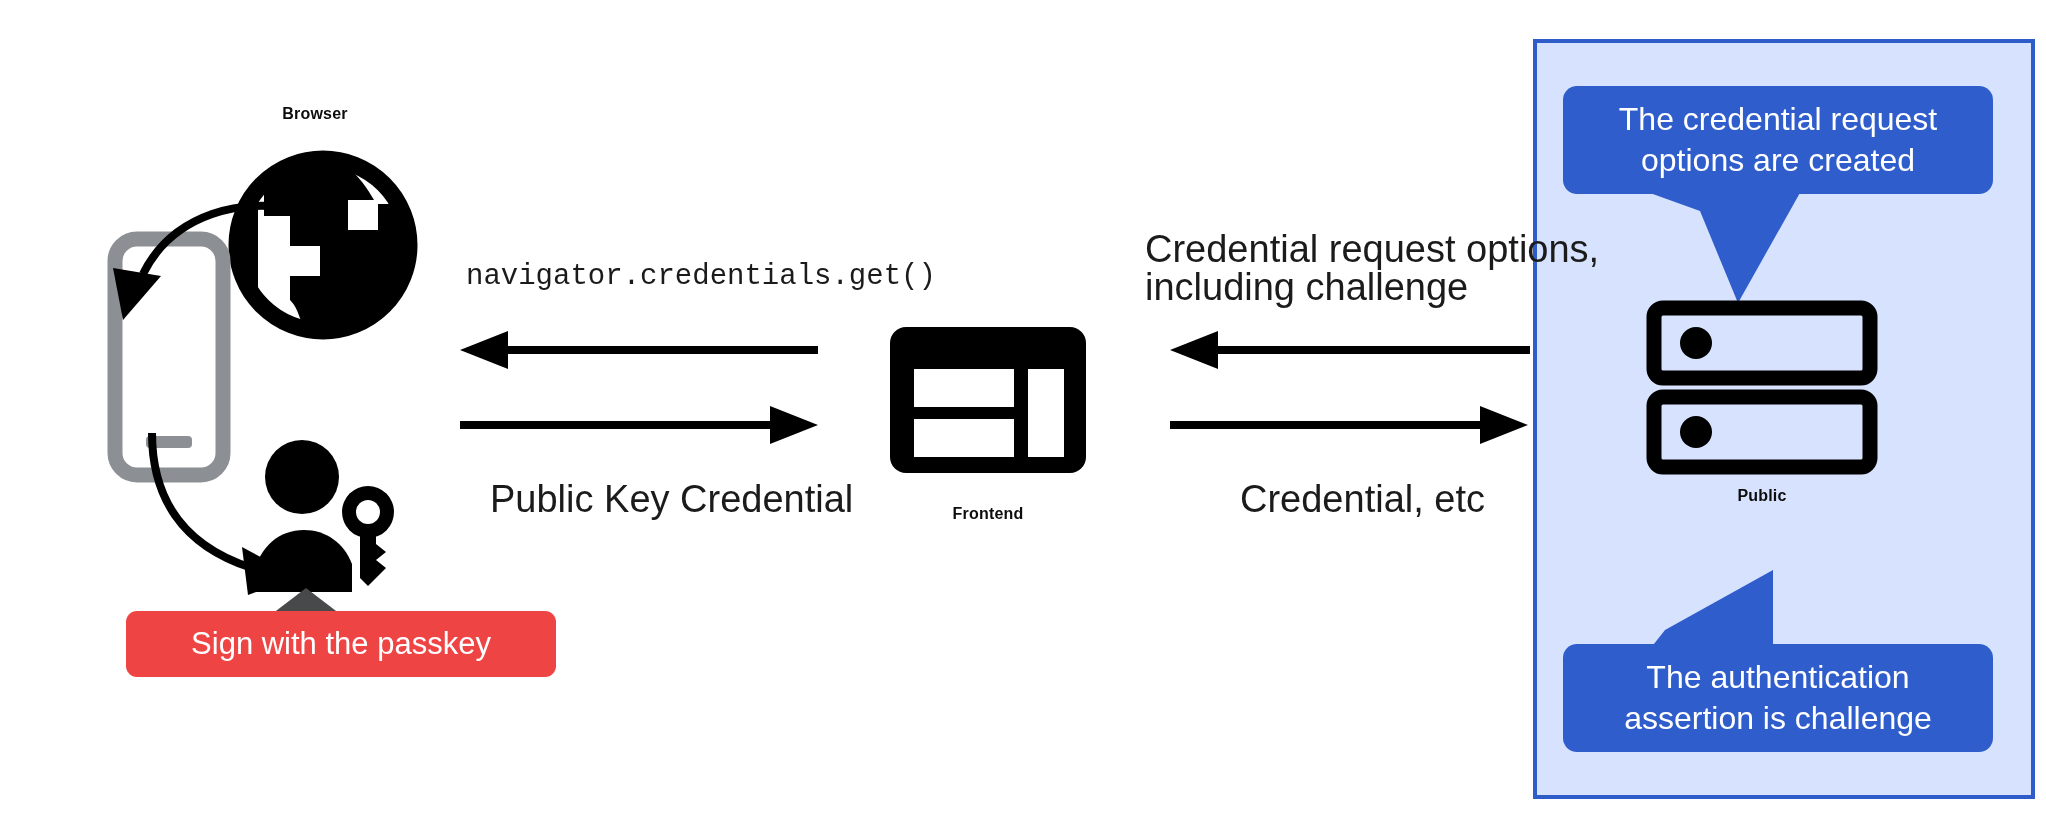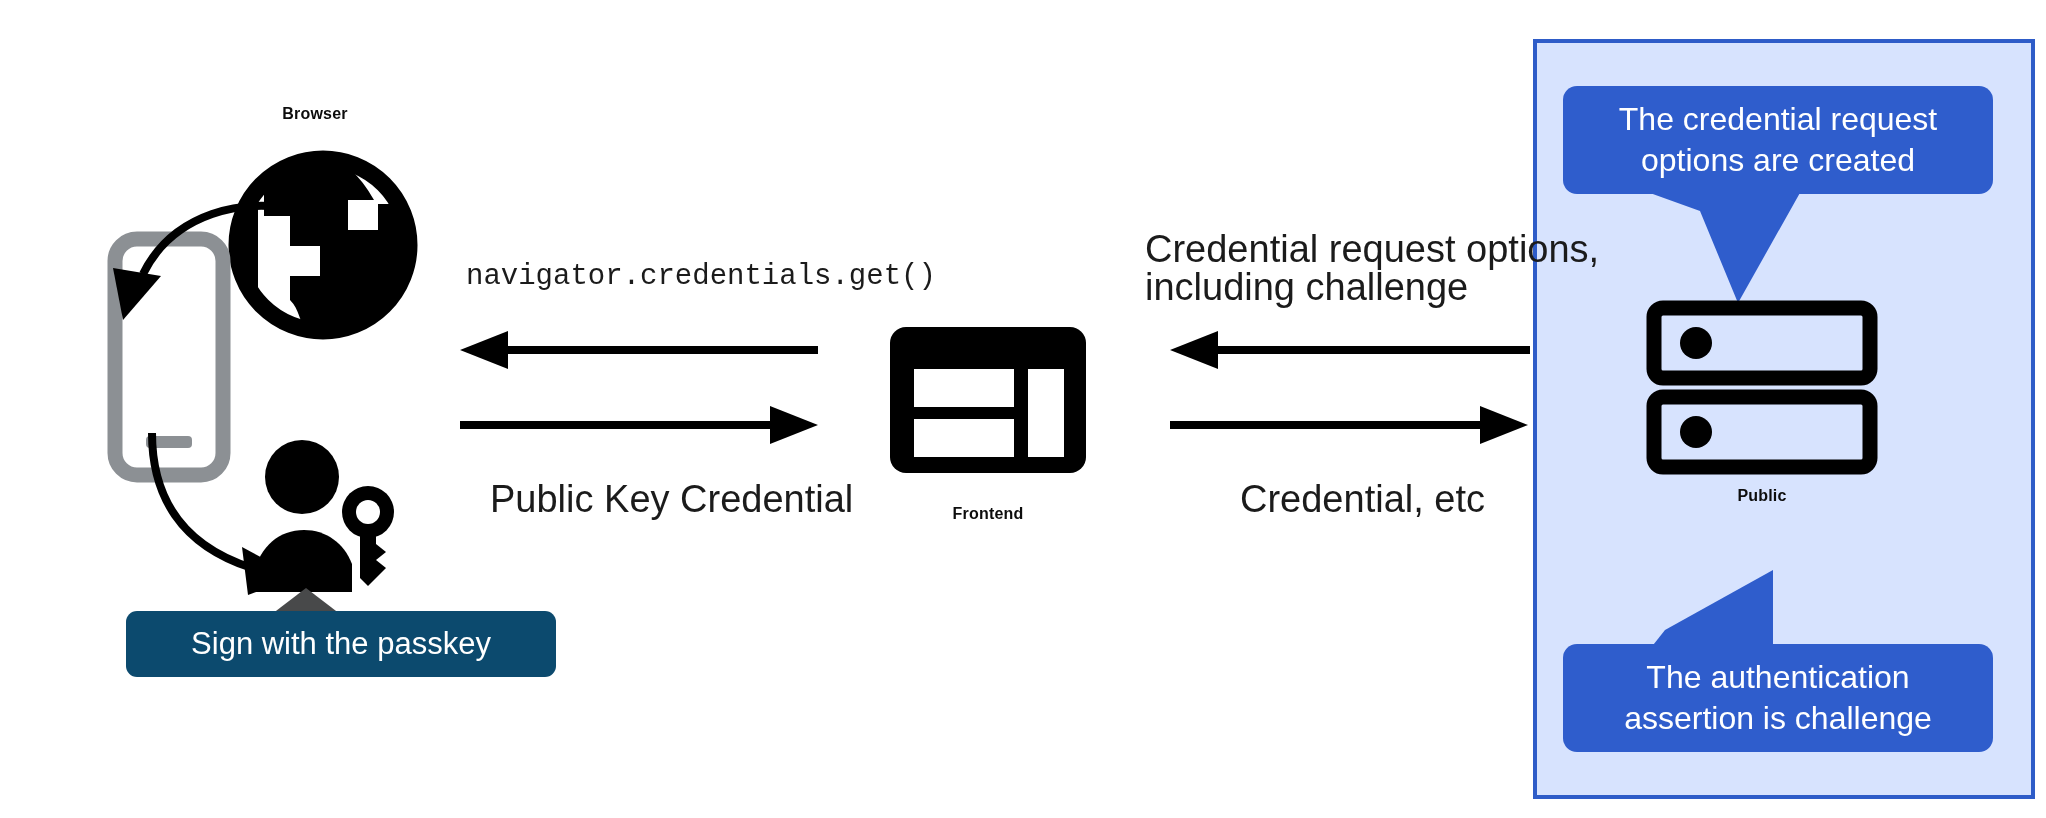--- a/index.html
+++ b/index.html
@@ -59,21 +59,21 @@
     white-space:pre-line;
     padding:14px 12px;
     box-sizing:border-box;
   }
   .callout-tail{position:absolute;}
 
   
   #passkey-tooltip{
     position:absolute;
     left:126px;top:611px;width:430px;height:66px;
-    background:#0c4a6e;
+    background:#ef4444;
     border-radius:11px;
     color:#ffffff;
     font-size:31px;
     display:flex;align-items:center;justify-content:center;
     white-space:nowrap;
   }
   #passkey-tooltip-tail{
     position:absolute;left:272px;top:588px;width:0;height:0;
     border-left:34px solid transparent;
     border-right:34px solid transparent;

